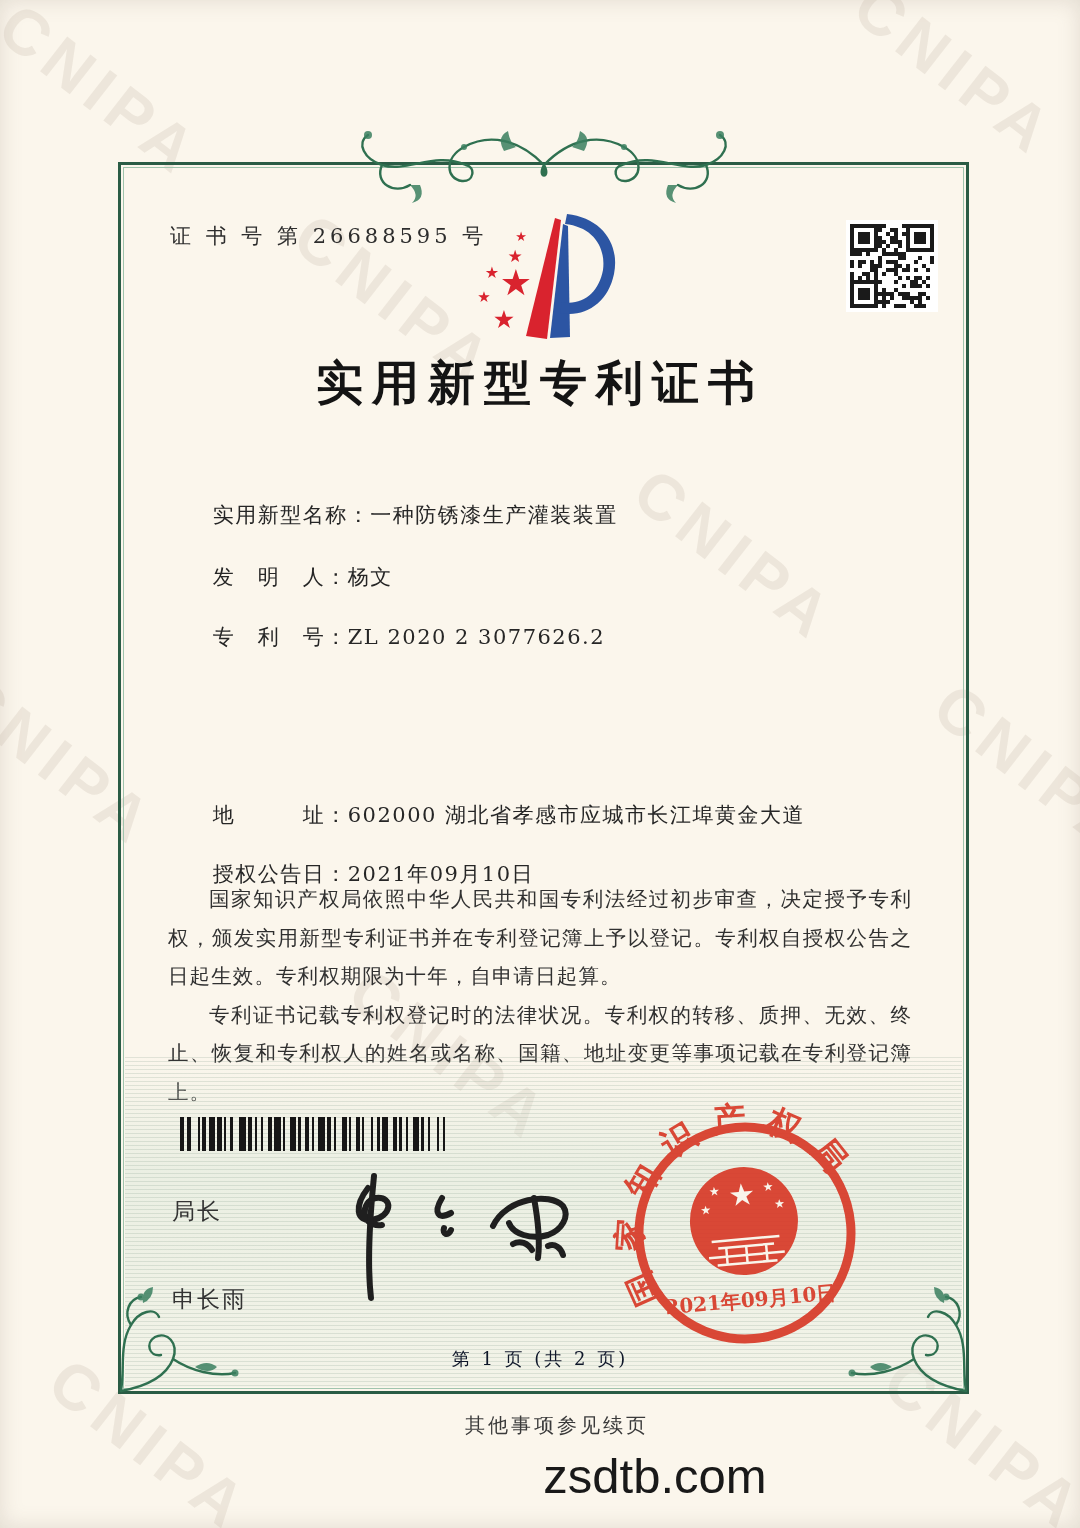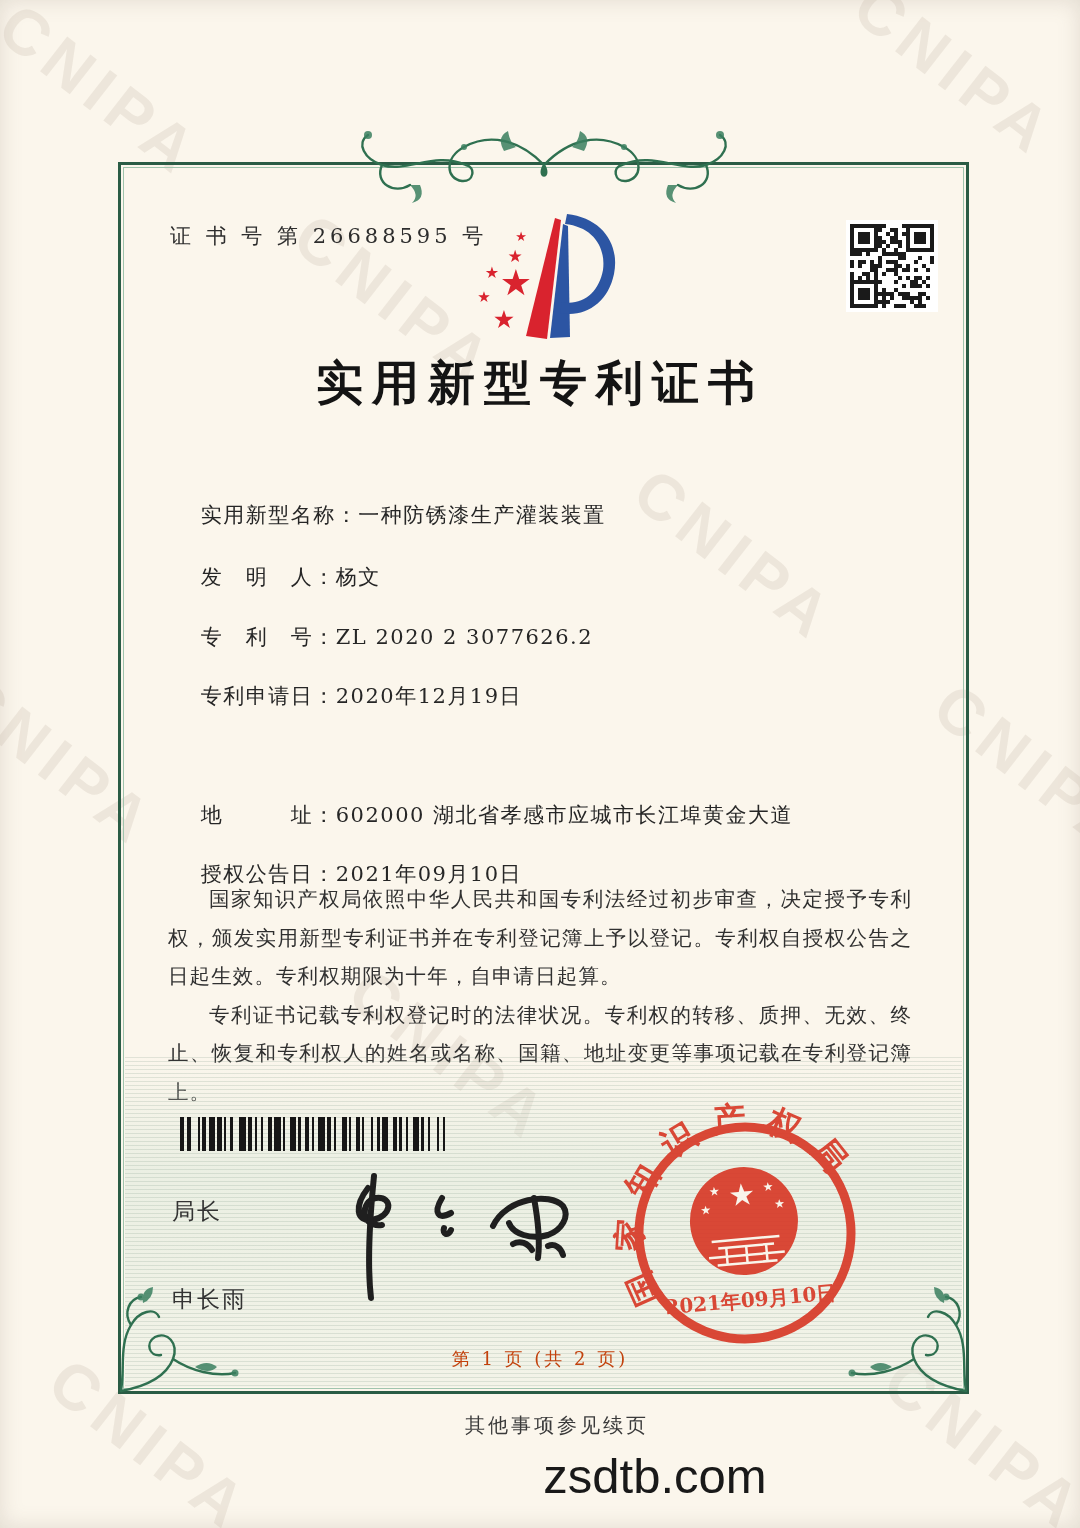--- a/index.html
+++ b/index.html
@@ -16,41 +16,41 @@
   
   #waves{position:absolute;left:4px;right:4px;bottom:4px;height:330px;
          background:
            repeating-linear-gradient(180deg, rgba(120,148,130,.20) 0 1px, rgba(0,0,0,0) 1px 4px),
            linear-gradient(180deg, rgba(228,238,226,0) 0%, rgba(221,233,219,.55) 35%, rgba(228,238,225,.35) 100%);}
   .orn{position:absolute;pointer-events:none;}
   
   #cert-no{position:absolute;left:170px;top:222px;font-size:21px;letter-spacing:4px;color:#2d2d2d;}
   #title{position:absolute;left:0;top:352px;width:100%;text-align:center;font-size:47px;font-weight:700;
          letter-spacing:9px;color:#141414;}
-  .frow{position:absolute;left:168px;font-size:21px;color:#262626;letter-spacing:1.5px;white-space:pre;}
+  .frow{position:absolute;left:180px;font-size:21px;color:#262626;letter-spacing:1.5px;white-space:pre;}
   .frow .lab,.frow .val{white-space:pre;}
   #paras{position:absolute;left:168px;top:880px;width:744px;font-size:20.5px;line-height:38.5px;
          letter-spacing:1.1px;color:#303030;text-align:justify;}
   #paras p{margin:0;text-indent:2em;}
   
   #barcode{position:absolute;left:180px;top:1117px;width:432px;height:34px;display:flex;align-items:stretch;}
   #barcode div{height:100%;}
   
   #qr{position:absolute;left:846px;top:220px;width:92px;height:92px;background:#fff;padding:4px;box-sizing:border-box;}
   
   #director-title,#director-name{position:absolute;left:172px;font-family:Liberation Sans, sans-serif;
          font-size:23px;color:#333;letter-spacing:2px;}
   #director-title{top:1196px;}
   #director-name{top:1240px;margin-top:44px;}
   #signature{position:absolute;left:310px;top:1168px;}
   
   #seal{position:absolute;left:613px;top:1101px;transform:rotate(-5deg);opacity:.92;}
   
   #page-ind{position:absolute;left:0;top:1347px;width:100%;text-align:center;font-size:18px;
-            letter-spacing:3px;color:#c2410c;}
+            letter-spacing:3px;color:#0f172a;}
   #footer-note{position:absolute;left:17px;top:1412px;width:100%;text-align:center;font-size:20px;
                letter-spacing:3px;color:#3a3a3a;}
   #site-wm{position:absolute;left:655px;top:1448px;transform:translateX(-50%);
            font-family:"Liberation Sans","DejaVu Sans",sans-serif;font-size:49px;color:#191919;}
 </style>
 </head>
 <body>
 
 <div id="page">
 
@@ -91,23 +91,20 @@
   <div id="title">实用新型专利证书</div>
 
   <div class="frow" style="top:477px">
     <span class="lab">实用新型名称：</span><span class="val">一种防锈漆生产灌装装置</span>
   </div>
   <div class="frow" style="top:539px">
     <span class="lab">发　明　人：</span><span class="val">杨文</span>
   </div>
   <div class="frow" style="top:599px">
     <span class="lab">专　利　号：</span><span class="val">ZL 2020 2 3077626.2</span>
-  </div>
-  <div class="frow" style="top:658px">
-    <span class="lab">专利申请日：</span><span class="val">2020年12月19日</span>
   </div>
   <div class="frow" style="top:777px">
     <span class="lab">地　　　址：</span><span class="val">602000 湖北省孝感市应城市长江埠黄金大道</span>
   </div>
   <div class="frow" style="top:836px">
     <span class="lab">授权公告日：</span><span class="val">2021年09月10日</span>
   </div>
 
   <div id="paras">
     <p>国家知识产权局依照中华人民共和国专利法经过初步审查，决定授予专利权，颁发实用新型专利证书并在专利登记簿上予以登记。专利权自授权公告之日起生效。专利权期限为十年，自申请日起算。</p>

